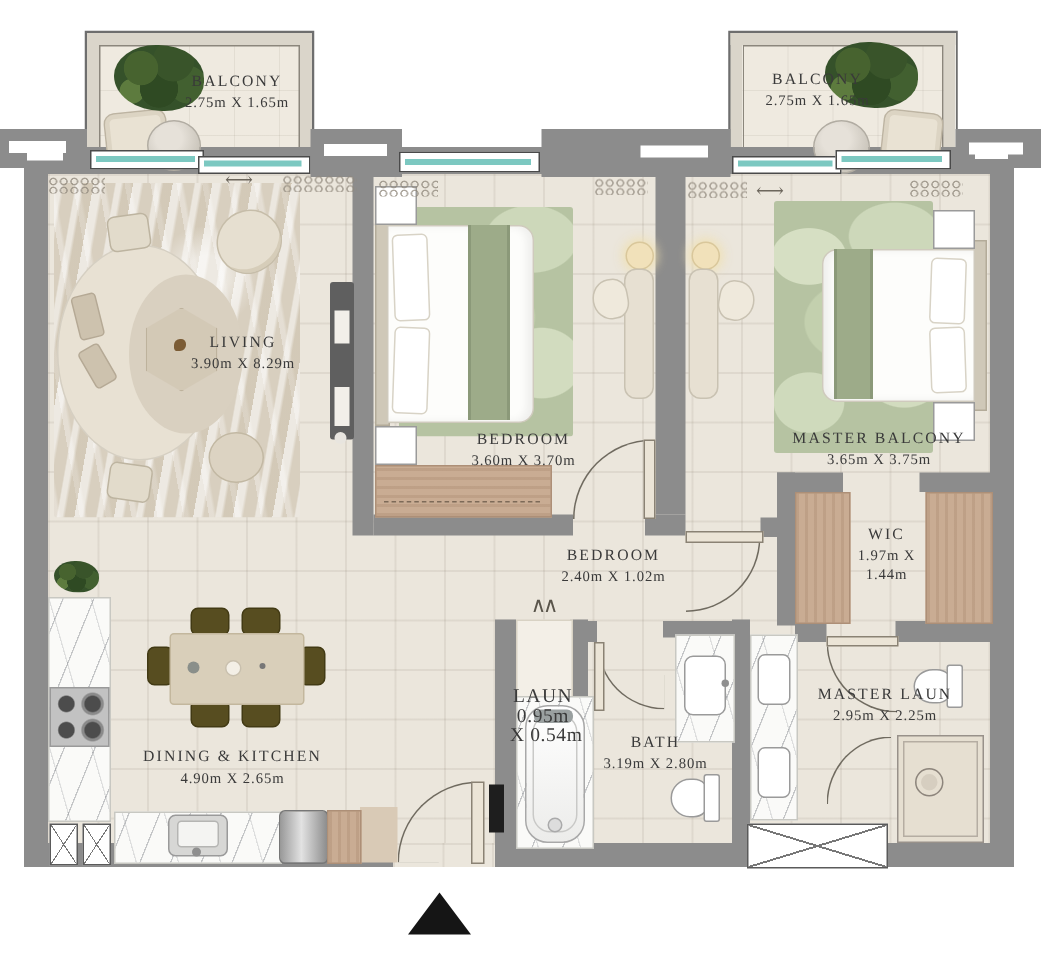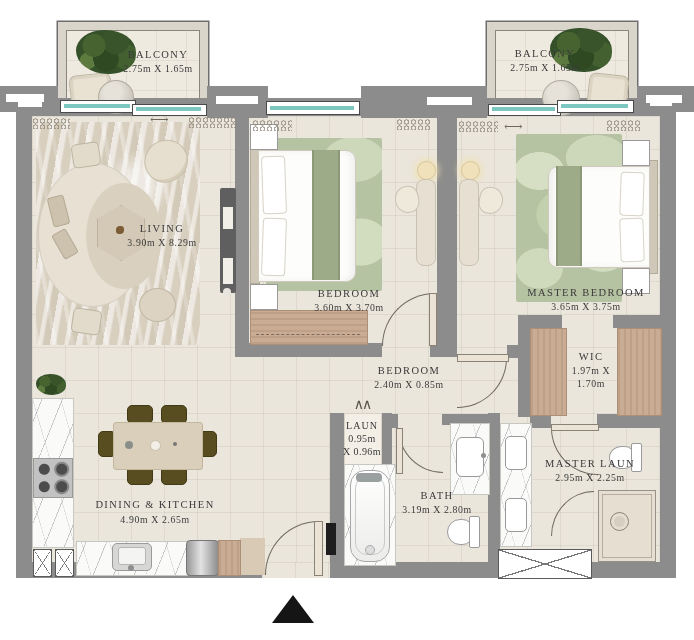--- a/index.html
+++ b/index.html
@@ -17,21 +17,21 @@
   .wall{background:#8c8c8c;z-index:2;}
   .slot{background:#ffffff;z-index:3;}
   .win{z-index:3;background:#fff;border:1px solid #4a4a4a;}
   .glass{z-index:4;background:#7cc8c1;}
   .furn{z-index:3;}
   .arc{z-index:4;border:0 solid #6f6a5f;}
   .leaf{z-index:4;background:#ebe4d6;border:1px solid #8a8274;}
   .lbl{z-index:5;text-align:center;white-space:nowrap;line-height:1;}
   .rname{font-size:10.5px;letter-spacing:1.4px;}
   .rdims{font-size:9.8px;letter-spacing:.6px;}
-  .small{font-size:10px;letter-spacing:.4px;}
+  .small{font-size:13px;letter-spacing:.4px;margin-top:36px;}
   .squig{z-index:4;opacity:.75;
     background-image:radial-gradient(circle at 3.5px 3px,transparent 1.7px,#8f877b 1.7px,#8f877b 2.5px,transparent 2.8px);
     background-size:7px 6px;}
   .arrow{z-index:5;font-size:13px;color:#6d675d;line-height:1;}
   .marble{background-color:#fafaf8;
     background-image:repeating-linear-gradient(112deg,transparent 0 8px,rgba(70,75,85,.30) 8px 8.7px,transparent 9px 19px),
                      repeating-linear-gradient(74deg,transparent 0 13px,rgba(70,75,85,.16) 13px 13.6px,transparent 14px 27px);
     border:1px solid #c8c8c2;}
   .wood{background-color:#c9ac93;border:1px solid #ad8f77;}
   .wood-h{background-image:repeating-linear-gradient(0deg,rgba(110,72,44,.12) 0 2px,transparent 2px 6px);}
@@ -243,30 +243,30 @@
   <div class="a arc" style="left:551px;top:491px;width:42px;height:44px;border-top:1.2px solid #6f6a5f;border-left:1.2px solid #6f6a5f;border-top-left-radius:100% 100%"></div>
 
   <div class="a lbl rname" style="left:88px;top:50px;width:140px">BALCONY</div>
   <div class="a lbl rdims" style="left:88px;top:64px;width:140px">2.75m X 1.65m</div>
   <div class="a lbl rname" style="left:475px;top:49px;width:140px">BALCONY</div>
   <div class="a lbl rdims" style="left:475px;top:63px;width:140px">2.75m X 1.65m</div>
   <div class="a lbl rname" style="left:100px;top:224px;width:124px">LIVING</div>
   <div class="a lbl rdims" style="left:100px;top:238px;width:124px">3.90m X 8.29m</div>
   <div class="a lbl rname" style="left:287px;top:289px;width:124px">BEDROOM</div>
   <div class="a lbl rdims" style="left:287px;top:303px;width:124px">3.60m X 3.70m</div>
-  <div class="a lbl rname" style="left:507px;top:288px;width:158px">MASTER BEDROOM</div>
+  <div class="a lbl rname" style="left:507px;top:288px;width:158px">MASTER BALCONY</div>
   <div class="a lbl rdims" style="left:507px;top:302px;width:158px">3.65m X 3.75m</div>
   <div class="a lbl rname" style="left:347px;top:366px;width:124px">BEDROOM</div>
-  <div class="a lbl rdims" style="left:347px;top:380px;width:124px">2.40m X 0.85m</div>
+  <div class="a lbl rdims" style="left:347px;top:380px;width:124px">2.40m X 1.02m</div>
   <div class="a lbl rname" style="left:549px;top:352px;width:84px">WIC</div>
   <div class="a lbl rdims" style="left:549px;top:366px;width:84px">1.97m X</div>
-  <div class="a lbl rdims" style="left:549px;top:379px;width:84px">1.70m</div>
+  <div class="a lbl rdims" style="left:549px;top:379px;width:84px">1.44m</div>
   <div class="a lbl small" style="left:340px;top:421px;width:44px;letter-spacing:1px">LAUN</div>
   <div class="a lbl small" style="left:340px;top:434px;width:44px">0.95m</div>
-  <div class="a lbl small" style="left:340px;top:447px;width:44px">X 0.96m</div>
+  <div class="a lbl small" style="left:340px;top:447px;width:44px">X 0.54m</div>
   <div class="a lbl rname" style="left:375px;top:491px;width:124px">BATH</div>
   <div class="a lbl rdims" style="left:375px;top:505px;width:124px">3.19m X 2.80m</div>
   <div class="a lbl rname" style="left:511px;top:459px;width:158px">MASTER LAUN</div>
   <div class="a lbl rdims" style="left:511px;top:473px;width:158px">2.95m X 2.25m</div>
   <div class="a lbl rname" style="left:93px;top:500px;width:124px">DINING &amp; KITCHEN</div>
   <div class="a lbl rdims" style="left:93px;top:515px;width:124px">4.90m X 2.65m</div>
 
 </div>
 
 </body></html>

